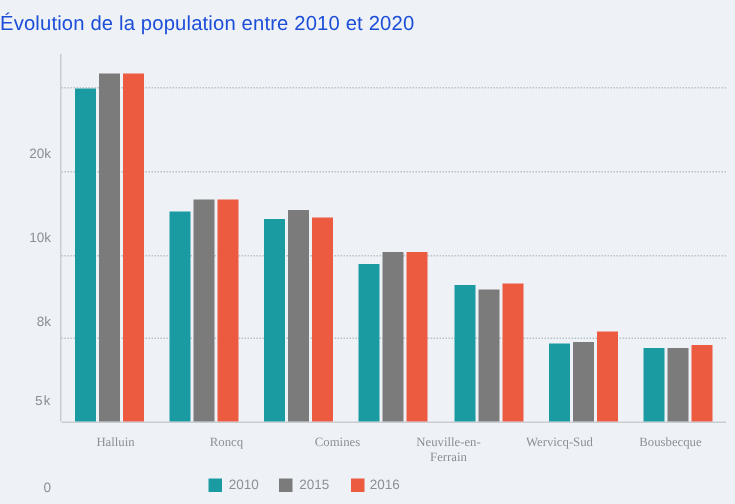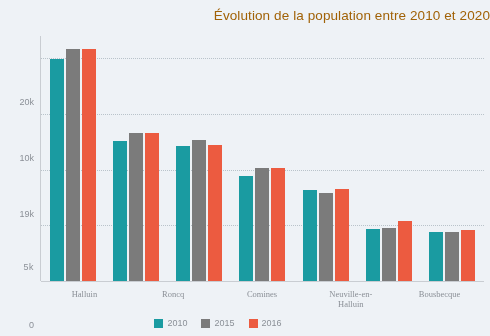--- a/index.html
+++ b/index.html
@@ -19,23 +19,23 @@
     height: 336px;
     box-sizing: border-box;
   }
 
   
   #chart-title {
     position: absolute;
     top: 8px;
     left: 0;
     width: 490px;
-    text-align: right;
+    text-align: left;
     font-size: 13.5px;
-    color: #a16207;
+    color: #1d4ed8;
     letter-spacing: 0.1px;
     white-space: nowrap;
   }
 
   
   #plot-area {
     position: absolute;
     left: 40px;
     top: 36px;
     width: 444px;
@@ -124,21 +124,20 @@
   #legend {
     position: absolute;
     left: 0;
     top: 318px;
     width: 406px;
     display: flex;
     flex-direction: row;
     justify-content: center;
     align-items: center;
     gap: 14px;
-    padding-left: 15px;
   }
   .legend-item {
     display: flex;
     flex-direction: row;
     align-items: center;
     gap: 4px;
   }
   .legend-swatch {
     width: 9px;
     height: 9px;
@@ -199,31 +198,32 @@
           <div class="bar s2010" style="background: rgb(26, 155, 161); height: 49px;"></div>
           <div class="bar s2015" style="background: rgb(123, 123, 123); height: 49px;"></div>
           <div class="bar s2020" style="background: rgb(236, 91, 64); height: 51.2273px;"></div>
         </div>
       </div>
   </div>
 
   <div id="yticks-layer">
       <div class="ytick" style="position: absolute; right: auto; left: 2px; width: 32px; top: 281px;">0</div>
       <div class="ytick" style="position: absolute; right: auto; left: 2px; width: 32px; top: 224px; font-family: Liberation Mono, monospace;">5k</div>
-      <div class="ytick" style="position: absolute; right: auto; left: 2px; width: 32px; top: 169.636px;">19k</div>
+      <div class="ytick" style="position: absolute; right: auto; left: 2px; width: 32px; top: 169.636px;">8k</div>
       <div class="ytick" style="position: absolute; right: auto; left: 2px; width: 32px; top: 113.955px;">10k</div>
       <div class="ytick" style="position: absolute; right: auto; left: 2px; width: 32px; top: 58.2727px;">20k</div>
     </div>
 
   <div id="xlabels">
       <div class="xlabel">Halluin</div>
       <div class="xlabel">Roncq</div>
       <div class="xlabel">Comines</div>
       <div class="xlabel">Neuville-en-
-Halluin</div>
+Ferrain</div>
+      <div class="xlabel">Wervicq-Sud</div>
       <div class="xlabel">Bousbecque</div>
     </div>
 
   <div id="legend">
       <div class="legend-item">
         <span class="legend-swatch" style="background: rgb(26, 155, 161);"></span>
         <span class="legend-label">2010</span>
       </div>
       <div class="legend-item">
         <span class="legend-swatch" style="background: rgb(123, 123, 123);"></span>

